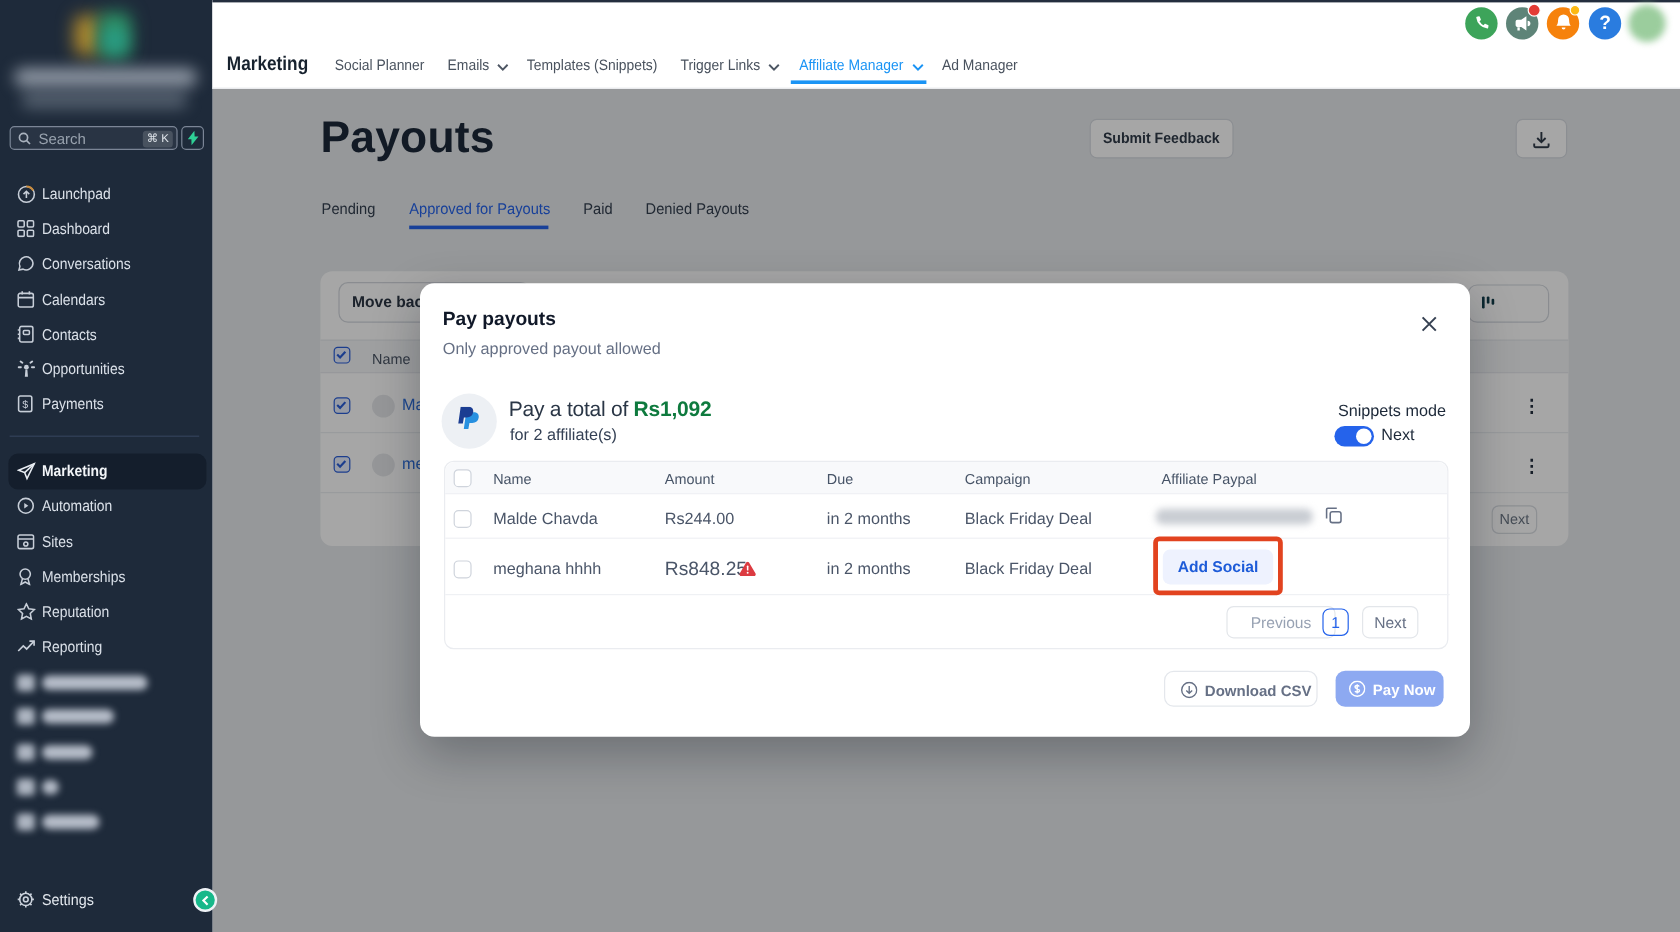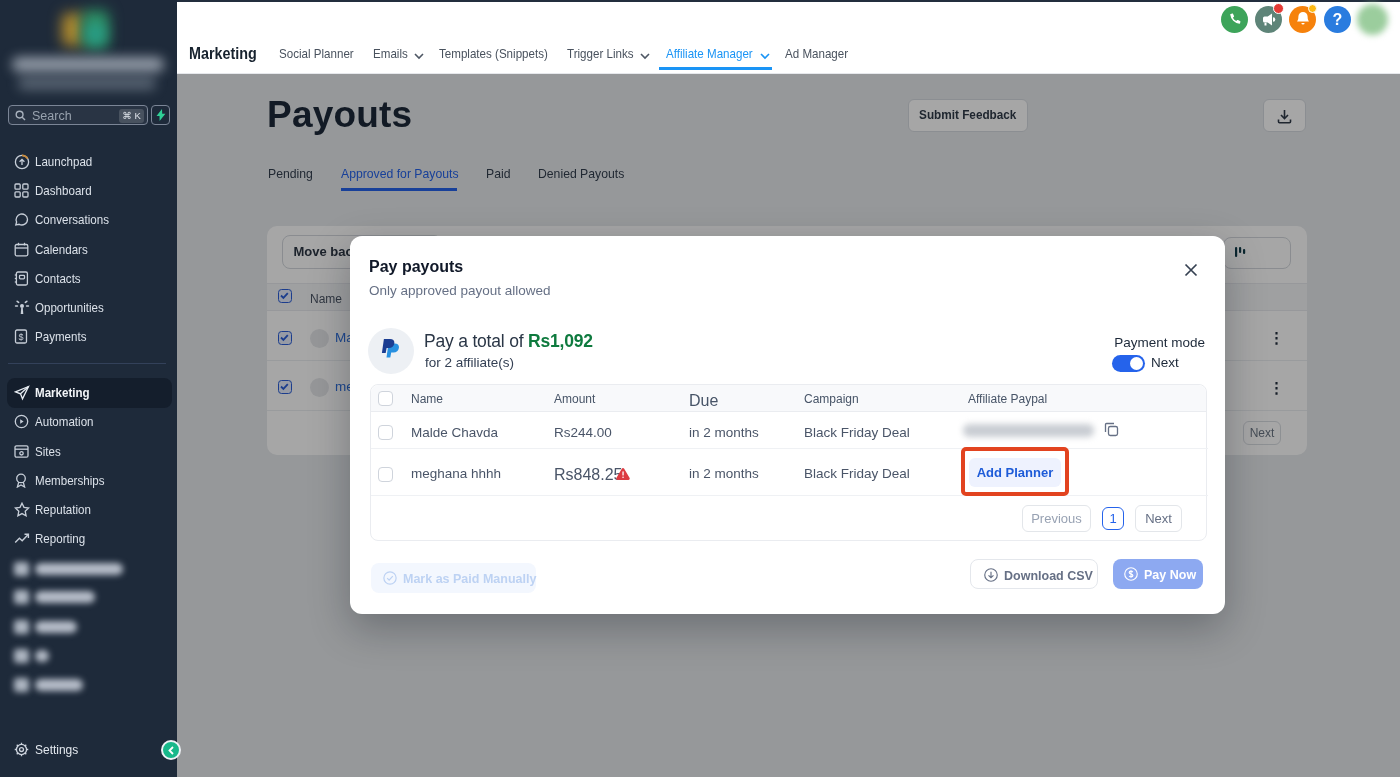--- a/index.html
+++ b/index.html
@@ -263,32 +263,32 @@
     <div class="abs" style="left:18px; top:92px; width:46px; height:46px; border-radius:50%; background:#edf0f4;"></div>
     <svg class="abs" style="left:31px; top:103px;" width="21" height="25" viewBox="0 0 21 25">
       <g transform="translate(4.6,4.6)">
           <path fill="#2790e0" d="M2.9 0H9c2.9 0 4.7 1.55 4.35 4.2-.4 3-2.45 4.75-5.4 4.75H5.6L4.7 14H.9z"></path>
         </g>
       <path fill="#1b3d92" d="M2.9 0H9c2.9 0 4.7 1.55 4.35 4.2-.4 3-2.45 4.75-5.4 4.75H5.6L4.7 14H.9z"></path>
     </svg>
     <div class="abs" style="left:74px; top:95px; font-size:17.5px; color:#2a3646; letter-spacing:-0.2px;">Pay a total of <span style="color:#0e7a3e; font-weight:700;">Rs1,092</span></div>
     <div class="abs" style="left:75px; top:119px; font-size:13.5px; color:#344054;">for 2 affiliate(s)</div>
 
-    <div class="abs" style="left:685px; top:99px; width:170px; text-align:right; font-size:13.5px; color:#1d2939;">Payment mode</div>
+    <div class="abs" style="left:685px; top:99px; width:170px; text-align:right; font-size:13.5px; color:#1d2939;">Snippets mode</div>
     <div class="abs" style="left:762px; top:119px; width:33px; height:16.5px; border-radius:9px; background:#2563eb;">
       <div class="abs" style="left:18px; top:1.75px; width:13px; height:13px; border-radius:50%; background:#fff;"></div>
     </div>
     <div class="abs" style="left:801px; top:119px; font-size:13.5px; color:#1d2939;">Next</div>
 
     <div class="abs" style="left:20px; top:148px; width:837px; height:157px; border:1px solid #eaecf0; border-radius:8px;">
       <div class="abs" style="left:0; top:0; width:835px; height:27px; background:#f8f9fb; border-bottom:1px solid #eaecf0; border-radius:8px 8px 0 0;"></div>
       <div class="abs" style="left:7px; top:5.5px; width:15px; height:15px; border:1.4px solid #cfd4dc; border-radius:4px; background:#fff;"></div>
       <div class="abs" style="left:40px; top:7px; font-size:12px; color:#475467;">Name</div>
       <div class="abs" style="left:183px; top:7px; font-size:12px; color:#475467;">Amount</div>
-      <div class="abs" style="left:318px; top:7px; font-size:16px; color:#475467;">Due</div>
+      <div class="abs" style="left:318px; top:7px; font-size:12px; color:#475467;">Due</div>
       <div class="abs" style="left:433px; top:7px; font-size:12px; color:#475467;">Campaign</div>
       <div class="abs" style="left:597px; top:7px; font-size:12px; color:#475467;">Affiliate Paypal</div>
 
       <div class="abs" style="left:7px; top:40px; width:15px; height:15px; border:1.4px solid #cfd4dc; border-radius:4px; background:#fff;"></div>
       <div class="abs" style="left:40px; top:40px; font-size:13.5px; color:#4a5568;">Malde Chavda</div>
       <div class="abs" style="left:183px; top:40px; font-size:13.5px; color:#4a5568;">Rs244.00</div>
       <div class="abs" style="left:318px; top:40px; font-size:13.5px; color:#4a5568;">in 2 months</div>
       <div class="abs" style="left:433px; top:40px; font-size:13.5px; color:#4a5568;">Black Friday Deal</div>
       <div class="abs blur3" style="left:592px; top:39px; width:131px; height:13px; background:#c9cdd3; border-radius:6px;"></div>
       <svg class="abs" style="left:733px; top:37px;" width="15" height="15" viewBox="0 0 15 15" fill="none" stroke="#667085" stroke-width="1.3">
@@ -301,35 +301,28 @@
       <div class="abs" style="left:40px; top:81px; font-size:13.5px; color:#4a5568;">meghana hhhh</div>
       <div class="abs" style="left:183px; top:81px; font-size:16px; color:#4a5568;">Rs848.25</div>
       <svg class="abs" style="left:245px; top:83px;" width="14" height="12" viewBox="0 0 14 12">
           <path d="M5.8.8a1.4 1.4 0 0 1 2.4 0l5.3 9a1.4 1.4 0 0 1-1.2 2.2H1.7A1.4 1.4 0 0 1 .5 9.8z" fill="#dc3b41"></path>
           <rect x="6.4" y="3.3" width="1.3" height="4.2" rx="0.6" fill="#fff"></rect>
           <circle cx="7.05" cy="9.3" r="0.8" fill="#fff"></circle>
         </svg>
       <div class="abs" style="left:318px; top:81px; font-size:13.5px; color:#4a5568;">in 2 months</div>
       <div class="abs" style="left:433px; top:81px; font-size:13.5px; color:#4a5568;">Black Friday Deal</div>
       <div class="abs" style="left:590px; top:62px; width:108px; height:49px; border:4px solid #e2431f; border-radius:5px; z-index:3;"></div>
-      <div class="abs" style="left:598px; top:73px; width:92px; height:29px; background:#eef2fe; border-radius:6px; text-align:center; line-height:29px; font-size:13px; font-weight:700; color:#1d5bd8;">Add Planner</div>
+      <div class="abs" style="left:598px; top:73px; width:92px; height:29px; background:#eef2fe; border-radius:6px; text-align:center; line-height:29px; font-size:13px; font-weight:700; color:#1d5bd8;">Add Social</div>
       <div class="abs" style="left:0; top:110px; width:837px; height:1px; background:#eff1f4;"></div>
 
-      <div class="abs" style="left:651px; top:120px; width:69px; height:27px; border:1px solid #e3e6ea; border-radius:6px; text-align:center; line-height:25px; font-size:13px; color:#98a2b3;">Previous</div>
+      <div class="abs" style="left:651px; top:120px; width:91px; height:27px; border:1px solid #e3e6ea; border-radius:6px; text-align:center; line-height:25px; font-size:13px; color:#98a2b3;">Previous</div>
       <div class="abs" style="left:731px; top:122px; width:22px; height:23px; border:1px solid #2563eb; border-radius:6px; text-align:center; line-height:21px; font-size:13px; color:#2563eb;">1</div>
       <div class="abs" style="left:764px; top:120px; width:47px; height:27px; border:1px solid #e3e6ea; border-radius:6px; text-align:center; line-height:25px; font-size:13px; color:#667085;">Next</div>
     </div>
 
-    <div class="abs" style="left:21px; top:327px; width:165px; height:30px; background:#f3f7fe; border-radius:8px;">
-      <svg class="abs" style="left:12px; top:8px;" width="14" height="14" viewBox="0 0 16 16" fill="none" stroke="#bdd2f3" stroke-width="1.4">
-          <circle cx="8" cy="8" r="7"></circle>
-          <path d="M4.8 8.2l2.2 2.2 4.2-4.6"></path>
-        </svg>
-      <span class="abs" style="left:32px; top:8.5px; font-size:12.5px; font-weight:600; color:#bdd2f3;">Mark as Paid Manually</span>
-    </div>
     <div class="abs" style="left:620px; top:323px; width:128px; height:30px; background:#fff; border:1px solid #e4e7ec; border-radius:8px;">
       <svg class="abs" style="left:13px; top:8px;" width="14" height="14" viewBox="0 0 17 17" fill="none" stroke="#667085" stroke-width="1.4">
           <circle cx="8.5" cy="8.5" r="7.6"></circle>
           <path d="M8.5 4.5v7M5.5 9l3 2.8 3-2.8"></path>
         </svg>
       <span class="abs" style="left:33px; top:8.5px; font-size:12.5px; font-weight:600; color:#667085;">Download CSV</span>
     </div>
     <div class="abs" style="left:763px; top:323px; width:90px; height:30px; background:#8da9f1; border-radius:8px;">
       <svg class="abs" style="left:11px; top:8px;" width="14" height="14" viewBox="0 0 17 17" fill="none" stroke="#fff" stroke-width="1.4">
           <circle cx="8.5" cy="8.5" r="7.6"></circle>

